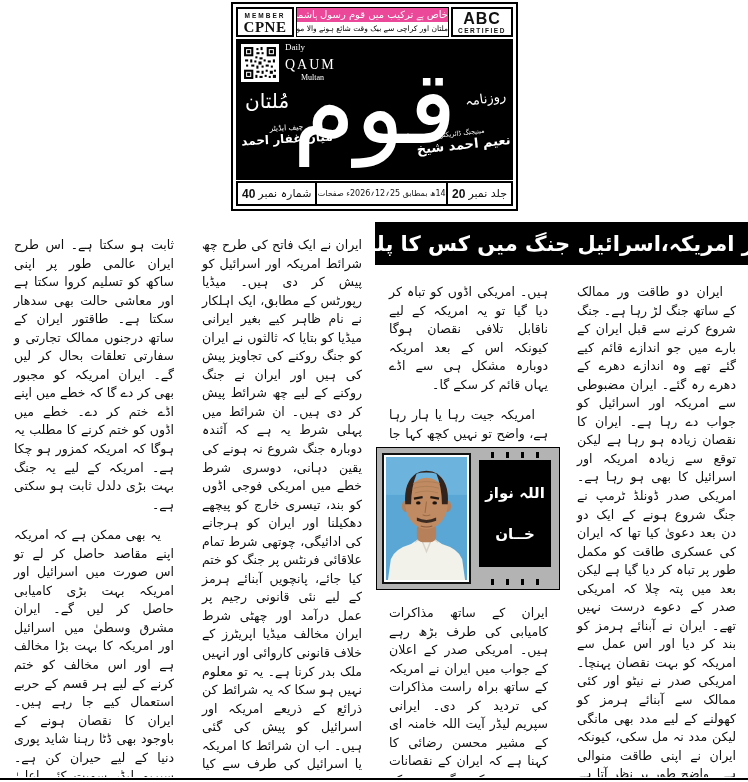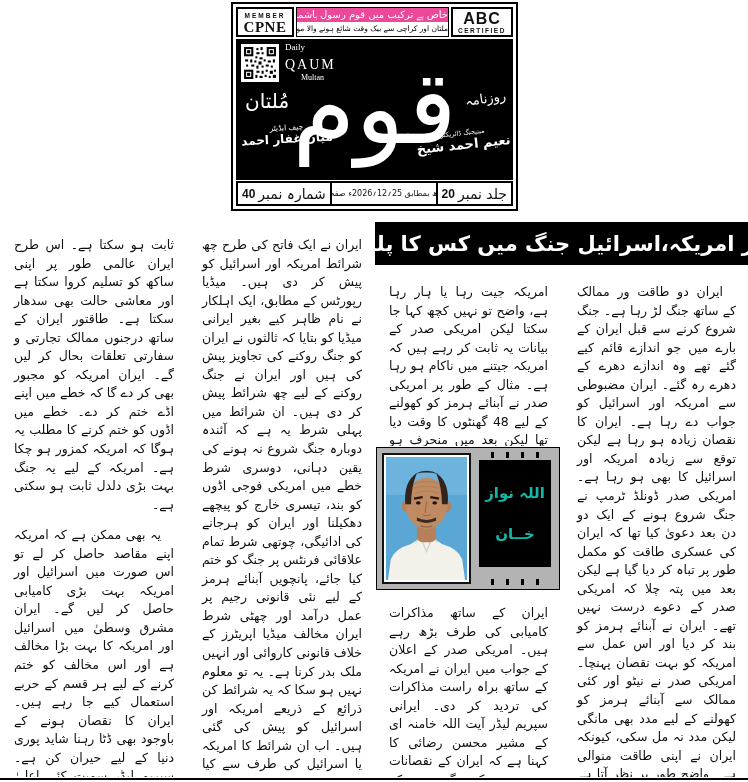--- a/index.html
+++ b/index.html
@@ -35,21 +35,21 @@
   .md-block .t{font-size:6.5px;}
   .md-block .n{font-size:13px;font-weight:bold;}
   .chief-block{position:absolute;left:5px;top:84px;text-align:center;direction:rtl;transform:rotate(-3deg);}
   .chief-block .t{font-size:7.5px;}
   .chief-block .n{font-size:12px;font-weight:bold;}
 
   .mast-bottom{position:absolute;left:3px;bottom:3px;right:3px;height:25px;border:2px solid #000;
                display:flex;direction:rtl;align-items:stretch;box-sizing:border-box;background:#fff;}
   .vol{display:flex;align-items:center;gap:3px;padding:0 4px;border-left:2px solid #000;}
   .issue{display:flex;align-items:center;gap:3px;padding:0 4px;border-right:2px solid #000;}
-  .strip-label{font-size:14px;direction:rtl;}
+  .strip-label{font-size:11px;direction:rtl;}
   .strip-no{font-family:"Liberation Sans",sans-serif;font-size:12px;font-weight:bold;}
   .dateline{flex:1;display:flex;align-items:center;justify-content:center;font-size:8px;direction:rtl;overflow:hidden;white-space:nowrap;}
 
   
   .headline{position:absolute;left:375px;top:222px;width:373px;height:43px;background:#000;
             color:#fff;display:flex;align-items:center;justify-content:center;direction:rtl;
             font-size:21px;font-weight:bold;white-space:nowrap;overflow:hidden;}
 
   
   .col{position:absolute;direction:rtl;text-align:justify;font-size:12.5px;line-height:18.55px;
@@ -61,21 +61,21 @@
   #col2b{left:377px;top:592px;width:183px;height:185px;}
   #col3{left:190px;top:224px;width:184px;height:553px;}
   #col4{left:2px;top:224px;width:184px;height:553px;}
 
   
   .photoblock{position:absolute;left:376px;top:447px;width:184px;height:143px;
               background:#b3b3b3;border:1px solid #000;box-sizing:border-box;}
   .photo-frame{position:absolute;left:5px;top:5px;width:89px;height:131px;border:2px solid #111;
                background:#fff;padding:2px;box-sizing:border-box;}
   .photo-frame svg{display:block;width:100%;height:100%;}
-  .nameplate{position:absolute;left:102px;top:12px;width:72px;height:107px;background:#000;color:#14b8a6;
+  .nameplate{position:absolute;left:102px;top:12px;width:72px;height:107px;background:#000;color:#ffffff;
              display:flex;flex-direction:column;justify-content:space-evenly;align-items:center;direction:rtl;}
   .nameplate .n1{font-size:15px;font-weight:bold;}
   .nameplate .n2{font-size:15px;font-weight:bold;letter-spacing:2px;}
   .spr{position:absolute;left:102px;width:72px;height:6px;display:flex;justify-content:space-evenly;}
   .spr-top{top:4px;} .spr-bot{bottom:4px;}
   .spr i{width:3px;height:6px;background:#000;}
 
   .bottom-rule{position:absolute;left:0;top:778px;width:748px;height:2px;background:#000;}
 </style>
 </head>
@@ -180,20 +180,21 @@
       </div>
     </div>
   </div>
 
   <div class="headline">ایران اور امریکہ،اسرائیل جنگ میں کس کا پلڑا بھاری</div>
 
   <div class="col" id="col1">
       <p>ایران دو طاقت ور ممالک کے ساتھ جنگ لڑ رہا ہے۔ جنگ شروع کرنے سے قبل ایران کے بارے میں جو اندازے قائم کیے گئے تھے وہ اندازے دھرے کے دھرے رہ گئے۔ ایران مضبوطی سے امریکہ اور اسرائیل کو جواب دے رہا ہے۔ ایران کا نقصان زیادہ ہو رہا ہے لیکن توقع سے زیادہ امریکہ اور اسرائیل کا بھی ہو رہا ہے۔ امریکی صدر ڈونلڈ ٹرمپ نے جنگ شروع ہونے کے ایک دو دن بعد دعویٰ کیا تھا کہ ایران کی عسکری طاقت کو مکمل طور پر تباہ کر دیا گیا ہے لیکن بعد میں پتہ چلا کہ امریکی صدر کے دعوے درست نہیں تھے۔ ایران نے آبنائے ہرمز کو بند کر دیا اور اس عمل سے امریکہ کو بہت نقصان پہنچا۔ امریکی صدر نے نیٹو اور کئی ممالک سے آبنائے ہرمز کو کھولنے کے لیے مدد بھی مانگی لیکن مدد نہ مل سکی، کیونکہ ایران نے اپنی طاقت منوالی ہے۔ واضح طور پر نظر آتا ہے کہ امریکہ کے لیے یہ جنگ خطرناک ثابت ہو رہی ہے۔ امریکی صدر کی بوکھلاہٹ اور بے چینی بہت بڑھ چکی ہے۔ ایران کی ایٹمی تنصیبات کو بھی نقصان پہنچنے کا خطرہ موجود ہے اور اسرائیل کے ان علاقوں کو ٹارگٹ کیا گیا ہے جہاں ایٹمی تنصیبات موجود ہو سکتی ہیں۔ اس طرح علم ہو رہا ہے کہ یہ جنگ ایٹمی جنگ میں تبدیل نہ ہو جائے۔ ماہرین کے مطابق ایران کم خرچ میں امریکہ اور اسرائیل کو نقصان پہنچا رہا ہے۔ دوسری طرف امریکہ اور اسرائیل بہت زیادہ خرچ کر کے بھی اپنے مقاصد سے ابھی بہت ہی دور ہیں۔ امریکہ اور اسرائیل کے لیے یہ خدشات بھی موجود ہیں کہ اسلامی ممالک بھی ان کے خلاف ہو سکتے</p>
     </div>
   <div class="col cont" id="col2t">
+      <p>ہیں۔ امریکی اڈوں کو تباہ کر دیا گیا تو یہ امریکہ کے لیے ناقابل تلافی نقصان ہوگا کیونکہ اس کے بعد امریکہ دوبارہ مشکل ہی سے اڈے یہاں قائم کر سکے گا۔</p>
       <p>امریکہ جیت رہا یا ہار رہا ہے، واضح تو نہیں کچھ کہا جا سکتا لیکن امریکی صدر کے بیانات یہ ثابت کر رہے ہیں کہ امریکہ جیتنے میں ناکام ہو رہا ہے۔ مثال کے طور پر امریکی صدر نے آبنائے ہرمز کو کھولنے کے لیے 48 گھنٹوں کا وقت دیا تھا لیکن بعد میں منحرف ہو کر الٹی میٹم میں اضافہ کر دیا۔ یہ بیان بھی دیا کہ</p>
     </div>
   <div class="col cont" id="col2b">
       <p>ایران کے ساتھ مذاکرات کامیابی کی طرف بڑھ رہے ہیں۔ امریکی صدر کے اعلان کے جواب میں ایران نے امریکہ کے ساتھ براہ راست مذاکرات کی تردید کر دی۔ ایرانی سپریم لیڈر آیت اللہ خامنہ ای کے مشیر محسن رضائی کا کہنا ہے کہ ایران کے نقصانات پورے ہونے تک جنگ نہیں رکے گی۔ امریکی صدر کے مطابق ایران کے ساتھ دو دن سے جاری مذاکرات میں اچھی پیشرفت ہوئی ہے۔ امریکی صدر کے دعووں کے برعکس ایران کا موقف دوسرا ہے۔ میڈیا پر ایک خبر وائرل ہو رہی ہے۔ جس میں</p>
     </div>
   <div class="col cont" id="col3">
       <p>ایران نے ایک فاتح کی طرح چھ شرائط امریکہ اور اسرائیل کو پیش کر دی ہیں۔ میڈیا رپورٹس کے مطابق، ایک اہلکار نے نام ظاہر کیے بغیر ایرانی میڈیا کو بتایا کہ ثالثوں نے ایران کو جنگ روکنے کی تجاویز پیش کی ہیں اور ایران نے جنگ روکنے کے لیے چھ شرائط پیش کر دی ہیں۔ ان شرائط میں پہلی شرط یہ ہے کہ آئندہ دوبارہ جنگ شروع نہ ہونے کی یقین دہانی، دوسری شرط خطے میں امریکی فوجی اڈوں کو بند، تیسری خارج کو پیچھے دھکیلنا اور ایران کو ہرجانے کی ادائیگی، چوتھی شرط تمام علاقائی فرنٹس پر جنگ کو ختم کیا جائے، پانچویں آبنائے ہرمز کے لیے نئی قانونی رجیم پر عمل درآمد اور چھٹی شرط ایران مخالف میڈیا اپریٹرز کے خلاف قانونی کاروائی اور انہیں ملک بدر کرنا ہے۔ یہ تو معلوم نہیں ہو سکا کہ یہ شرائط کن ذرائع کے ذریعے امریکہ اور اسرائیل کو پیش کی گئی ہیں۔ اب ان شرائط کا امریکہ یا اسرائیل کی طرف سے کیا جواب ملتا ہے، کچھ عرصے کے بعد معلوم ہو جائے گا۔ ممکن ہے امریکہ اور اسرائیل ایرانی شرائط کو تسلیم کرنے سے انکار کر دیں کیونکہ ان شرائط کو تسلیم کرنے کا مطلب یہ ہوگا کہ ایران کو ایک فاتح تسلیم کر لیا جائے۔</p>
     </div>
   <div class="col cont" id="col4">
       <p>ثابت ہو سکتا ہے۔ اس طرح ایران عالمی طور پر اپنی ساکھ کو تسلیم کروا سکتا ہے اور معاشی حالت بھی سدھار سکتا ہے۔ طاقتور ایران کے ساتھ درجنوں ممالک تجارتی و سفارتی تعلقات بحال کر لیں گے۔ ایران امریکہ کو مجبور بھی کر دے گا کہ خطے میں اپنے اڈے ختم کر دے۔ خطے میں اڈوں کو ختم کرنے کا مطلب یہ ہوگا کہ امریکہ کمزور ہو چکا ہے۔ امریکہ کے لیے یہ جنگ بہت بڑی دلدل ثابت ہو سکتی ہے۔</p>

